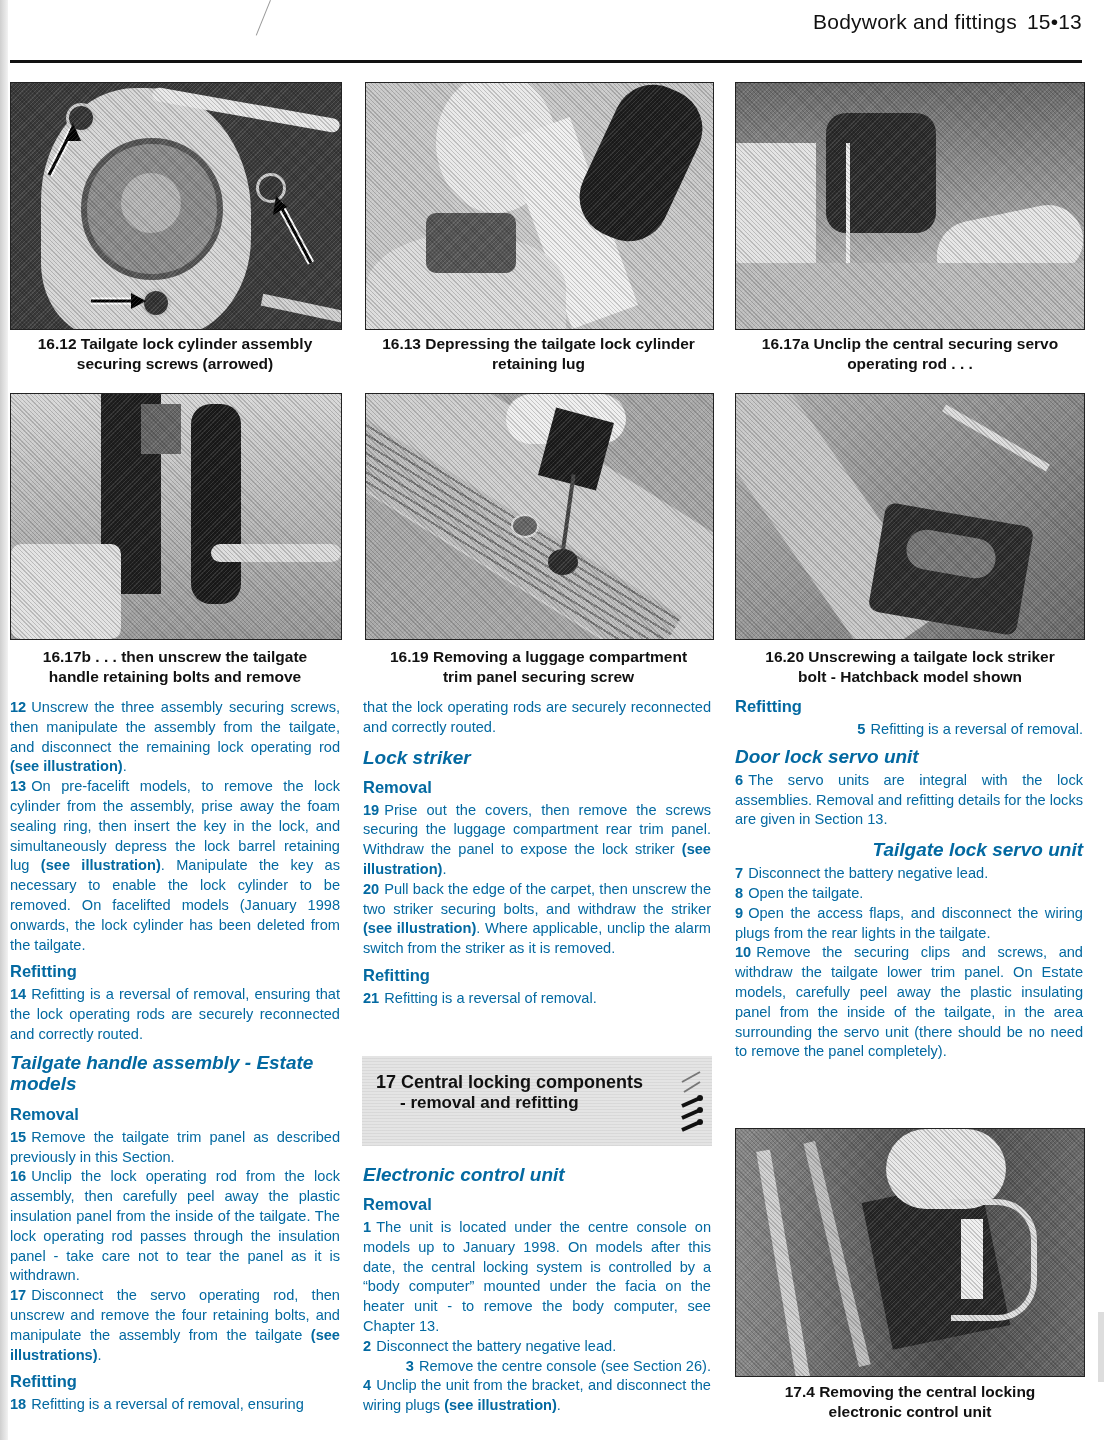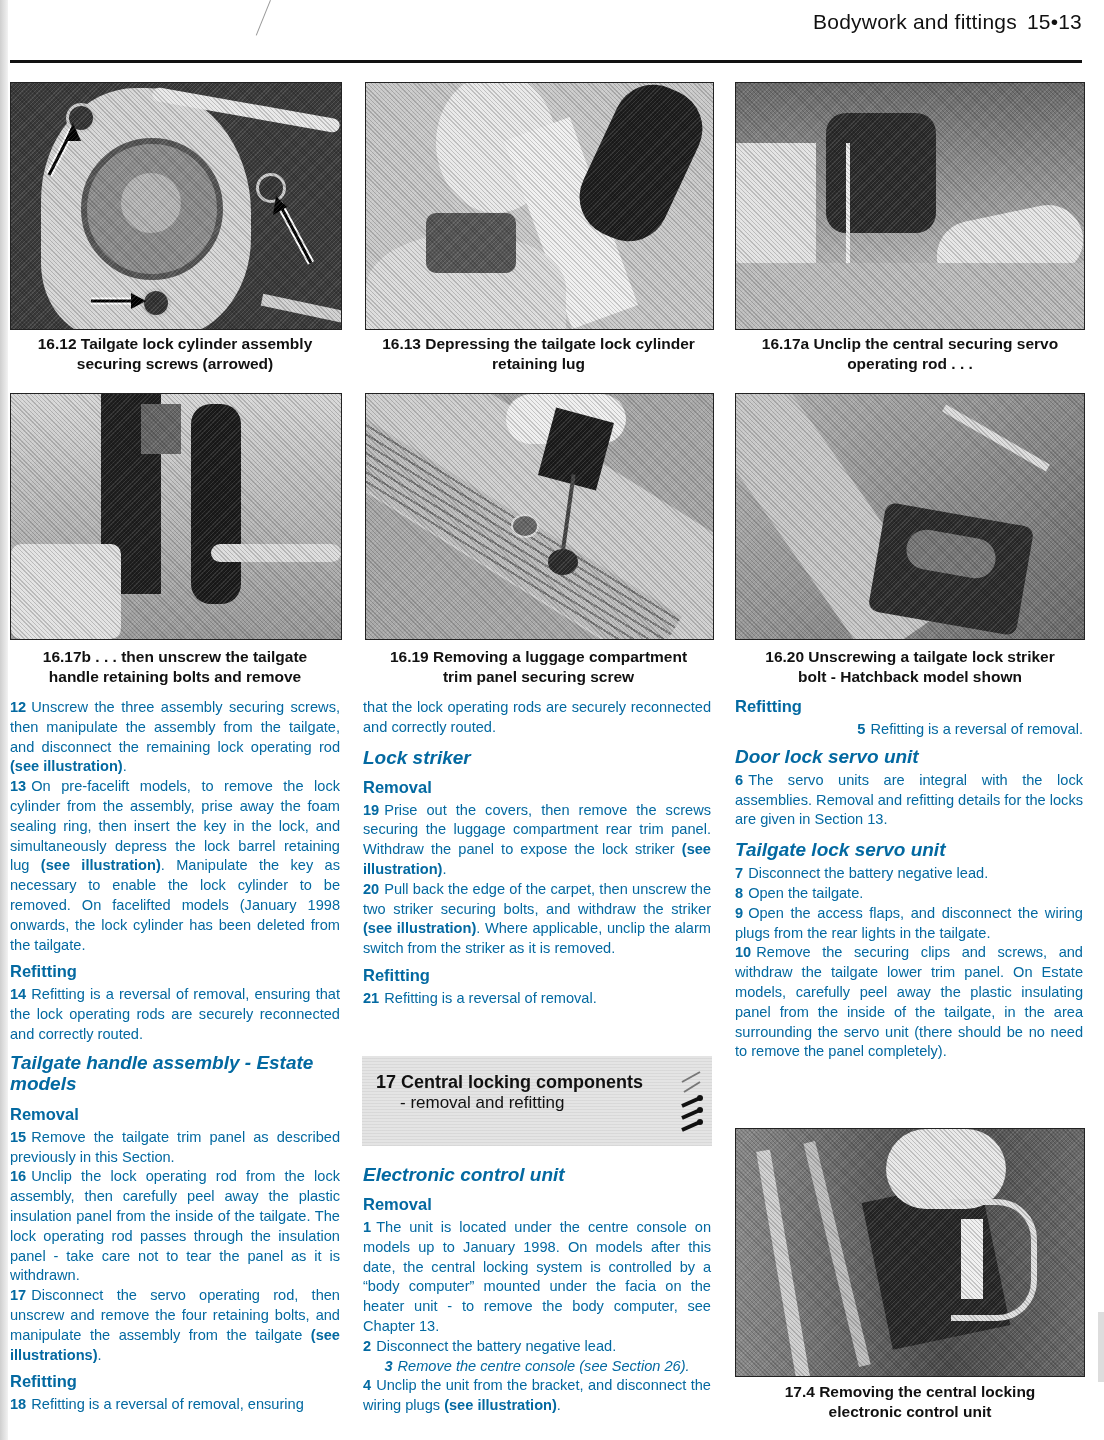--- a/index.html
+++ b/index.html
@@ -55,21 +55,21 @@
   }
   .sectionbox {
     position:absolute; left:362px; top:1056px; width:350px; height:90px;
     background:#e4e4e4;
     background-image:repeating-linear-gradient(0deg, rgba(0,0,0,0.05) 0 1px, transparent 1px 3px);
   }
   .sectionbox .title {
     position:absolute; left:14px; top:15px; font-weight:bold; font-size:18px; line-height:22px;
   }
   .sectionbox .subtitle {
-    position:absolute; left:38px; top:37px; font-size:17px; line-height:20px;
+    position:absolute; left:38px; top:37px; font-size:17px; line-height:20px;font-weight:bold;
   }
   .sectionbox .spanner {
     position:absolute; right:8px; top:12px; width:26px; height:70px;
   }
   .edge-tab {
     position:absolute; right:0; top:1312px; width:6px; height:70px; background:#ddd;
   }
 </style>
 </head>
 <body>
@@ -222,30 +222,30 @@
         <circle cx="22" cy="54" r="3"></circle>
       </g>
   </svg>
 </div>
 
 <div class="col" style="left:363px;top:1162px;width:348px;">
   <div class="h-sec" style="margin-top:2px;">Electronic control unit</div>
   <div class="h-sub" style="margin-top:9px;">Removal</div>
   <p><span class="num">1</span><span>The unit is located under the centre console on models up to January 1998. On models after this date, the central locking system is controlled by a “body computer” mounted under the facia on the heater unit - to remove the body computer, see Chapter 13.</span></p>
   <p style="text-align:left;"><span class="num">2</span><span>Disconnect the battery negative lead.</span></p>
-  <p style="text-align:center;font-style:italic;"><span class="num">3</span><span>Remove the centre console (see Section 26).</span></p>
+  <p style="text-align:right;"><span class="num">3</span><span>Remove the centre console (see Section 26).</span></p>
   <p><span class="num">4</span><span>Unclip the unit from the bracket, and disconnect the wiring plugs </span><b>(see illustration)</b><span>.</span></p>
 </div>
 
 <div class="col" style="left:735px;top:696px;width:348px;">
   <div class="h-sub" style="margin-top:0;">Refitting</div>
   <p style="text-align:right;"><span class="num">5</span><span>Refitting is a reversal of removal.</span></p>
   <div class="h-sec" style="margin-top:6px;">Door lock servo unit</div>
   <p><span class="num">6</span><span>The servo units are integral with the lock assemblies. Removal and refitting details for the locks are given in Section 13.</span></p>
-  <div class="h-sec" style="margin-top:9px;">Tailgate lock servo unit</div>
+  <div class="h-sec" style="margin-top:9px;text-align:right;">Tailgate lock servo unit</div>
   <p style="text-align:left;"><span class="num">7</span><span>Disconnect the battery negative lead.</span></p>
   <p style="text-align:left;"><span class="num">8</span><span>Open the tailgate.</span></p>
   <p><span class="num">9</span><span>Open the access flaps, and disconnect the wiring plugs from the rear lights in the tailgate.</span></p>
   <p><span class="num">10</span><span>Remove the securing clips and screws, and withdraw the tailgate lower trim panel. On Estate models, carefully peel away the plastic insulating panel from the inside of the tailgate, in the area surrounding the servo unit (there should be no need to remove the panel completely).</span></p>
 </div>
 
 <div class="photo" style="left:735px;top:1128px;width:348px;height:247px;background:#6f6f6f;">
   <div class="shape" style="left:0;top:0;width:348px;height:247px;background:linear-gradient(90deg,#8a8a8a,#4a4a4a 60%,#6a6a6a);"></div>
   <div class="shape" style="left:40px;top:20px;width:14px;height:230px;background:#cfcfcf;transform:rotate(-10deg);"></div>
   <div class="shape" style="left:95px;top:10px;width:12px;height:230px;background:#bdbdbd;transform:rotate(-14deg);"></div>

